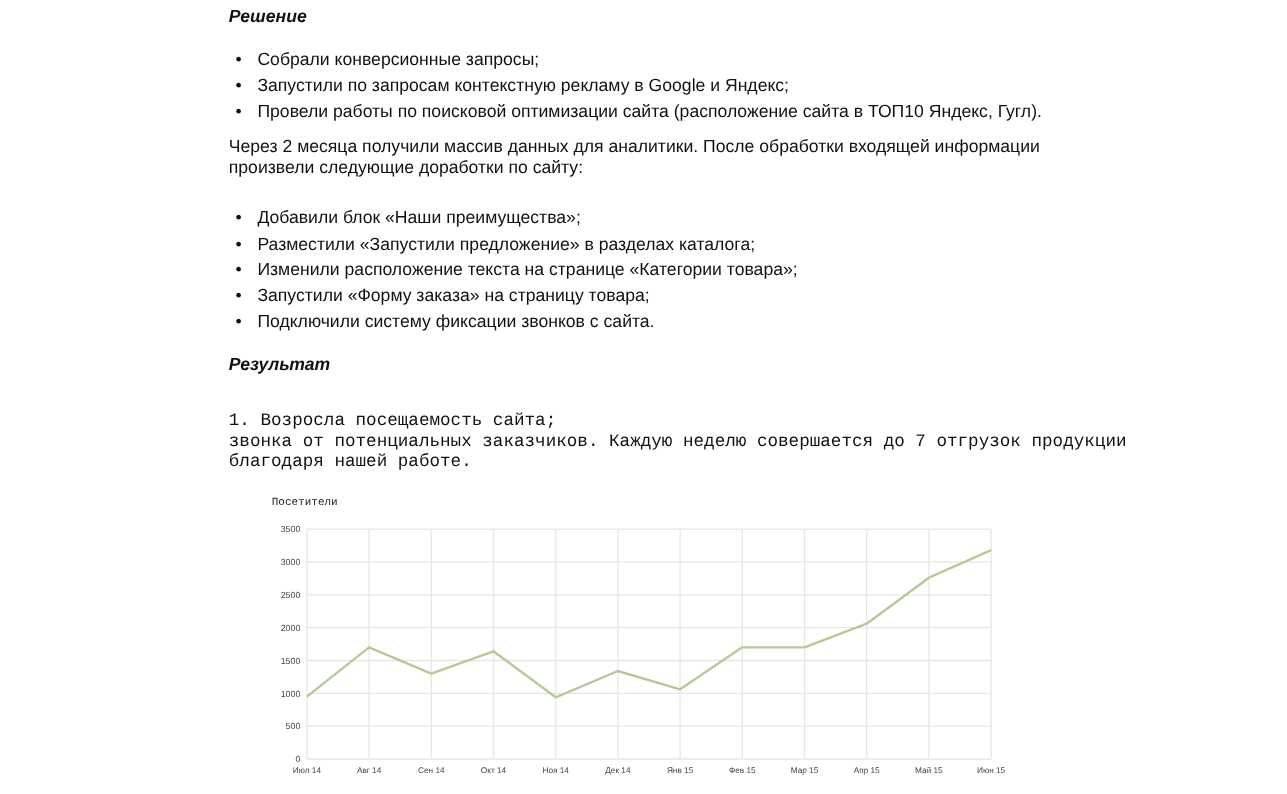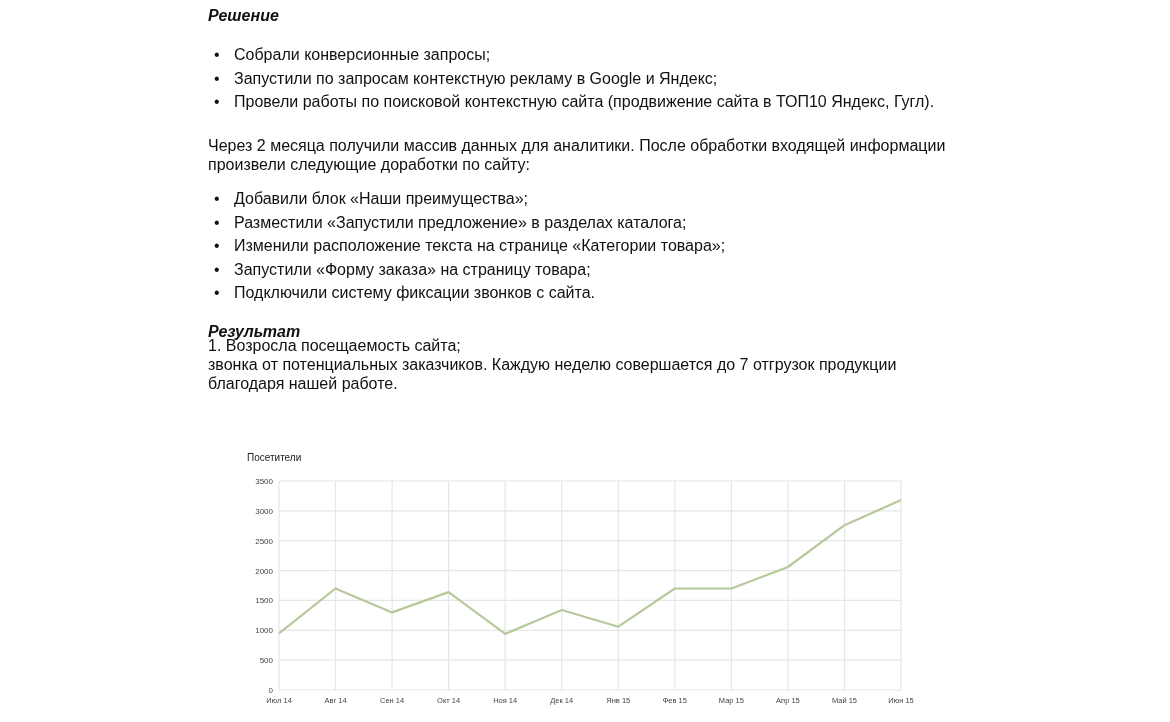--- a/index.html
+++ b/index.html
@@ -65,54 +65,55 @@
       top: 446px;
       width: 700px;
       height: 276px;
     }
     .chart-title {
       position: absolute;
       left: 17px;
       top: 6px;
       font-size: 10px;
       color: #222222;
+      font-family: Liberation Mono, monospace;
     }
     svg text {
       font-family: "Liberation Sans", sans-serif;
     }
   </style>
 </head>
 <body>
 
 <div class="content">
 
   <h2 class="heading" style="top:6px;">Решение</h2>
 
   <ul class="bullets" style="top:43px;">
     <li><span class="dot">•</span><span>Собрали конверсионные запросы;</span></li>
     <li><span class="dot">•</span><span>Запустили по запросам контекстную рекламу в Google и Яндекс;</span></li>
-    <li><span class="dot">•</span><span>Провели работы по поисковой контекстную сайта (продвижение сайта в ТОП10 Яндекс, Гугл).</span></li>
+    <li><span class="dot">•</span><span>Провели работы по поисковой оптимизации сайта (расположение сайта в ТОП10 Яндекс, Гугл).</span></li>
   </ul>
 
-  <div class="para" style="top:136px;">
+  <div class="para" style="top:124px;">
     <div>Через 2 месяца получили массив данных для аналитики. После обработки входящей информации</div>
     <div>произвели следующие доработки по сайту:</div>
   </div>
 
   <ul class="bullets" style="top:187px;">
     <li><span class="dot">•</span><span>Добавили блок «Наши преимущества»;</span></li>
     <li><span class="dot">•</span><span>Разместили «Запустили предложение» в разделах каталога;</span></li>
     <li><span class="dot">•</span><span>Изменили расположение текста на странице «Категории товара»;</span></li>
     <li><span class="dot">•</span><span>Запустили «Форму заказа» на страницу товара;</span></li>
     <li><span class="dot">•</span><span>Подключили систему фиксации звонков с сайта.</span></li>
   </ul>
 
   <h2 class="heading" style="top:322px;">Результат</h2>
 
-  <div class="para" style="top:336px;">
+  <div class="para" style="top:373px;font-family:Liberation Mono, monospace;">
     <div>1. Возросла посещаемость сайта;</div>
     <div>звонка от потенциальных заказчиков. Каждую неделю совершается до 7 отгрузок продукции</div>
     <div>благодаря нашей работе.</div>
   </div>
 </div>
 
 <div class="chart-wrap">
   <div class="chart-title">Посетители</div>
   <svg id="chart-svg" width="700" height="276">
       <line x1="49" x2="671" y1="244" y2="244" stroke="#e6e6e6" stroke-width="1.2"></line>

